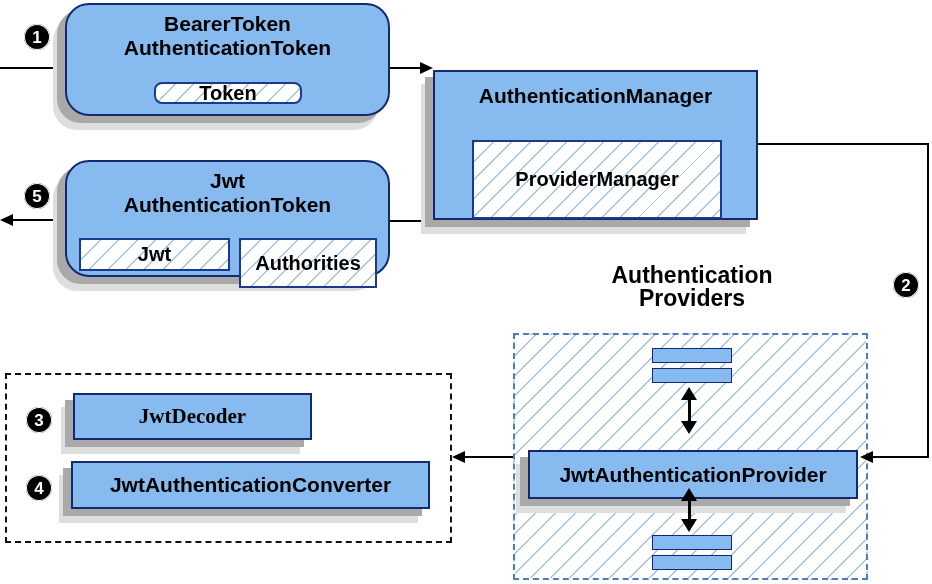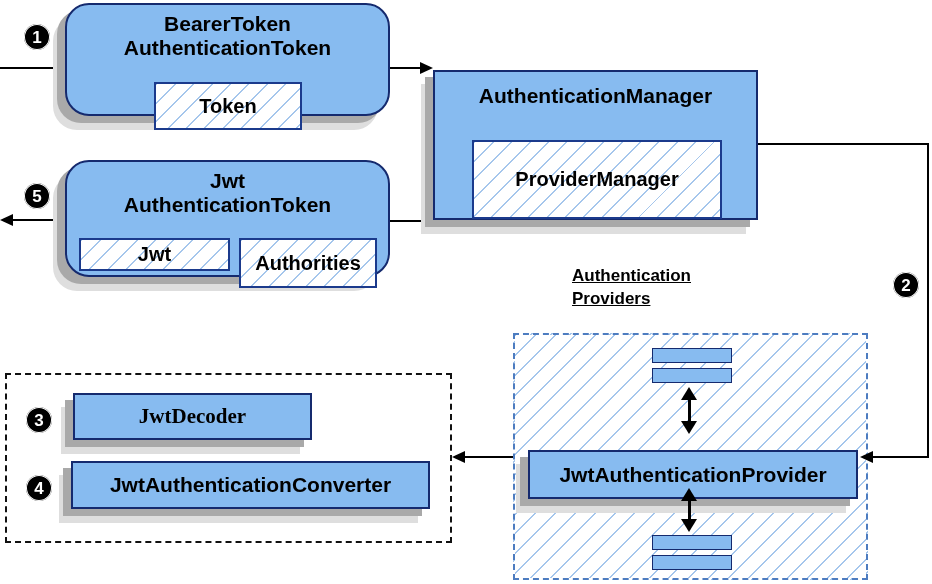--- a/index.html
+++ b/index.html
@@ -34,21 +34,21 @@
     position:absolute;width:80px;height:15px;background:#87BBF0;border:1.5px solid #152A6E;box-sizing:border-box;
   }
   .dashed-blue{
     position:absolute;border:2.5px dashed #4D7CC0;box-sizing:border-box;
   }
   .dashed-black{
     position:absolute;border:2.5px dashed #111;box-sizing:border-box;background:#fff;
   }
   
   .group-label{
-    position:absolute;text-align:left;font-weight:bold;font-size:17px;line-height:23px;text-decoration:underline;
+    position:absolute;text-align:center;font-weight:bold;font-size:23px;line-height:23px;
   }
   
   .hline{position:absolute;height:2px;background:#000;}
   .vline{position:absolute;width:2px;background:#000;}
   .ah-right{position:absolute;width:0;height:0;border-top:6px solid transparent;border-bottom:6px solid transparent;border-left:13px solid #000;}
   .ah-left{position:absolute;width:0;height:0;border-top:6px solid transparent;border-bottom:6px solid transparent;border-right:13px solid #000;}
   
   .varrow{position:absolute;width:19px;}
   .varrow .stem{position:absolute;left:8px;top:7px;bottom:7px;width:3px;background:#000;}
   .varrow .up{position:absolute;top:0;left:1px;width:0;height:0;border-left:8.5px solid transparent;border-right:8.5px solid transparent;border-bottom:13px solid #000;}
@@ -89,21 +89,21 @@
     </div>
 
   <div class="hline" style="left:464px;top:456px;width:66px;"></div>
   <div class="ah-left" style="left:452px;top:451px;"></div>
 
   <div class="node rounded shadowed" style="left:65px;top:3px;width:325px;height:113px;">
     <div class="title">
       <div>BearerToken</div>
       <div>AuthenticationToken</div>
     </div>
-    <div class="field" style="left:87px;top:77px;width:148px;height:48px;">
+    <div class="field" style="left:87px;top:77px;width:148px;height:22px;border-radius:8px;">
       <span>Token</span>
     </div>
   </div>
 
   <div class="node shadowed" style="left:433px;top:70px;width:325px;height:150px;">
     <div class="title small-pad">AuthenticationManager</div>
     <div class="field" style="left:37px;top:68px;width:250px;height:79px;">
       <span>ProviderManager</span>
     </div>
   </div>

